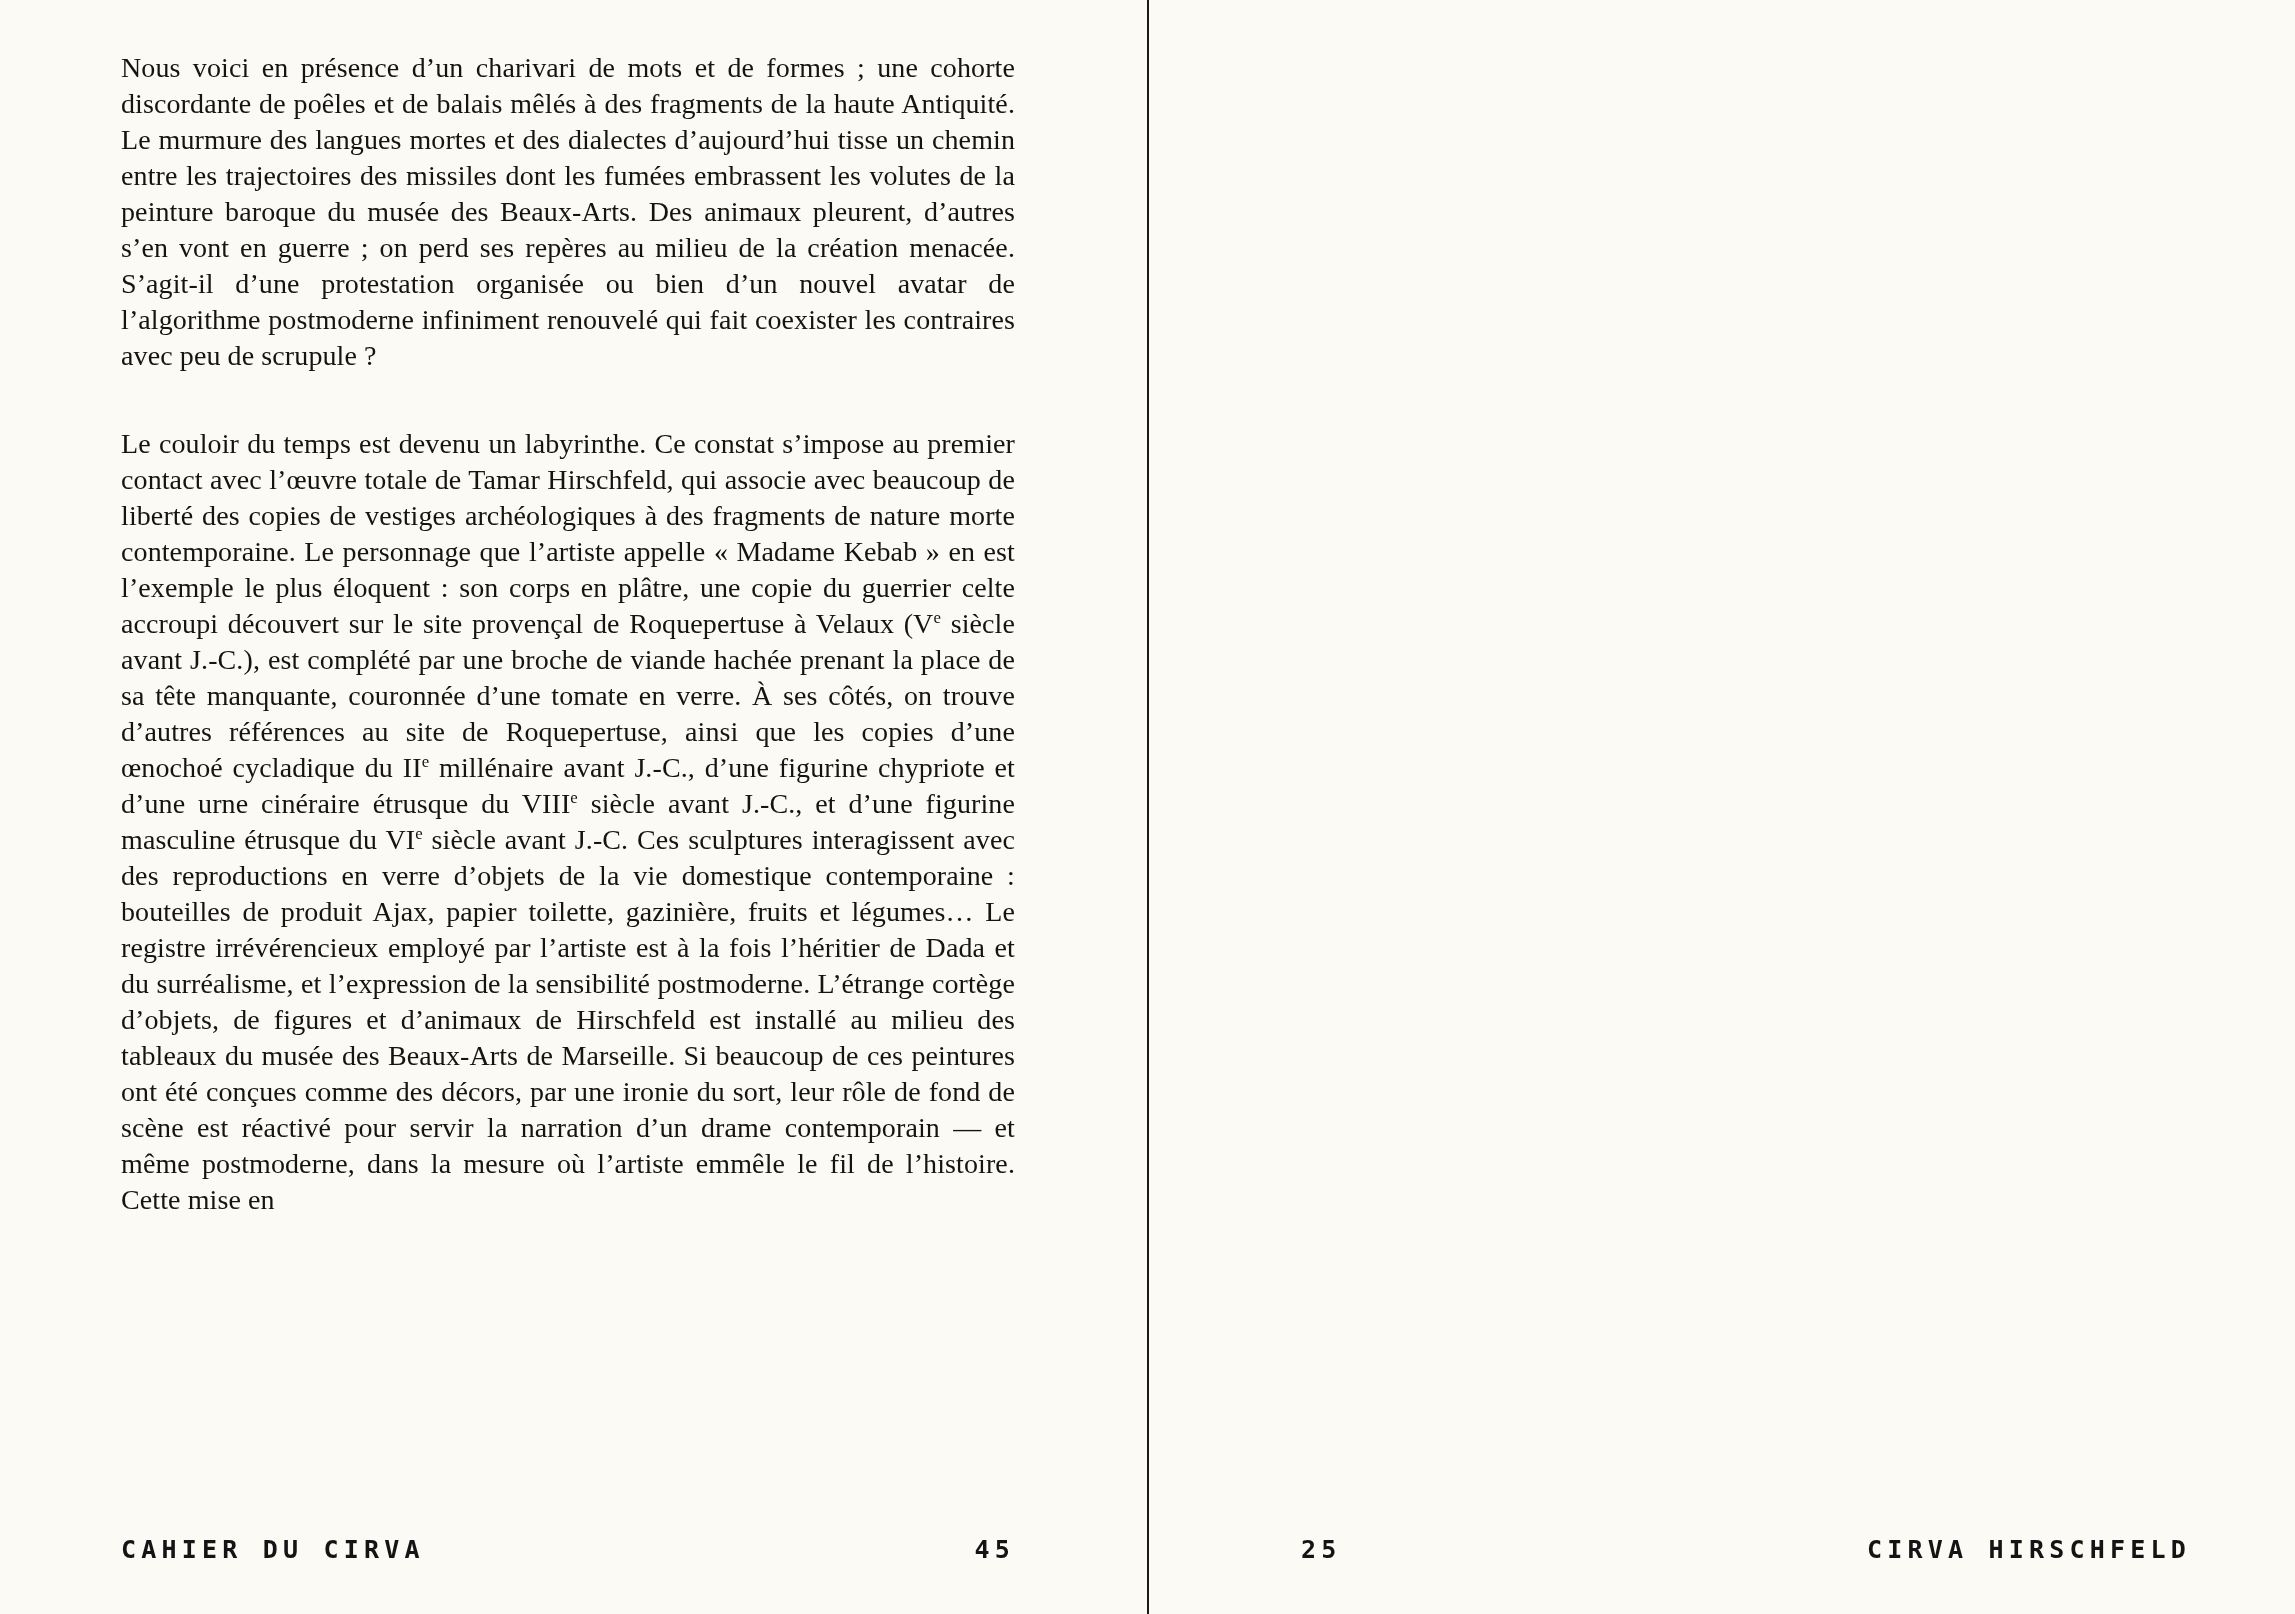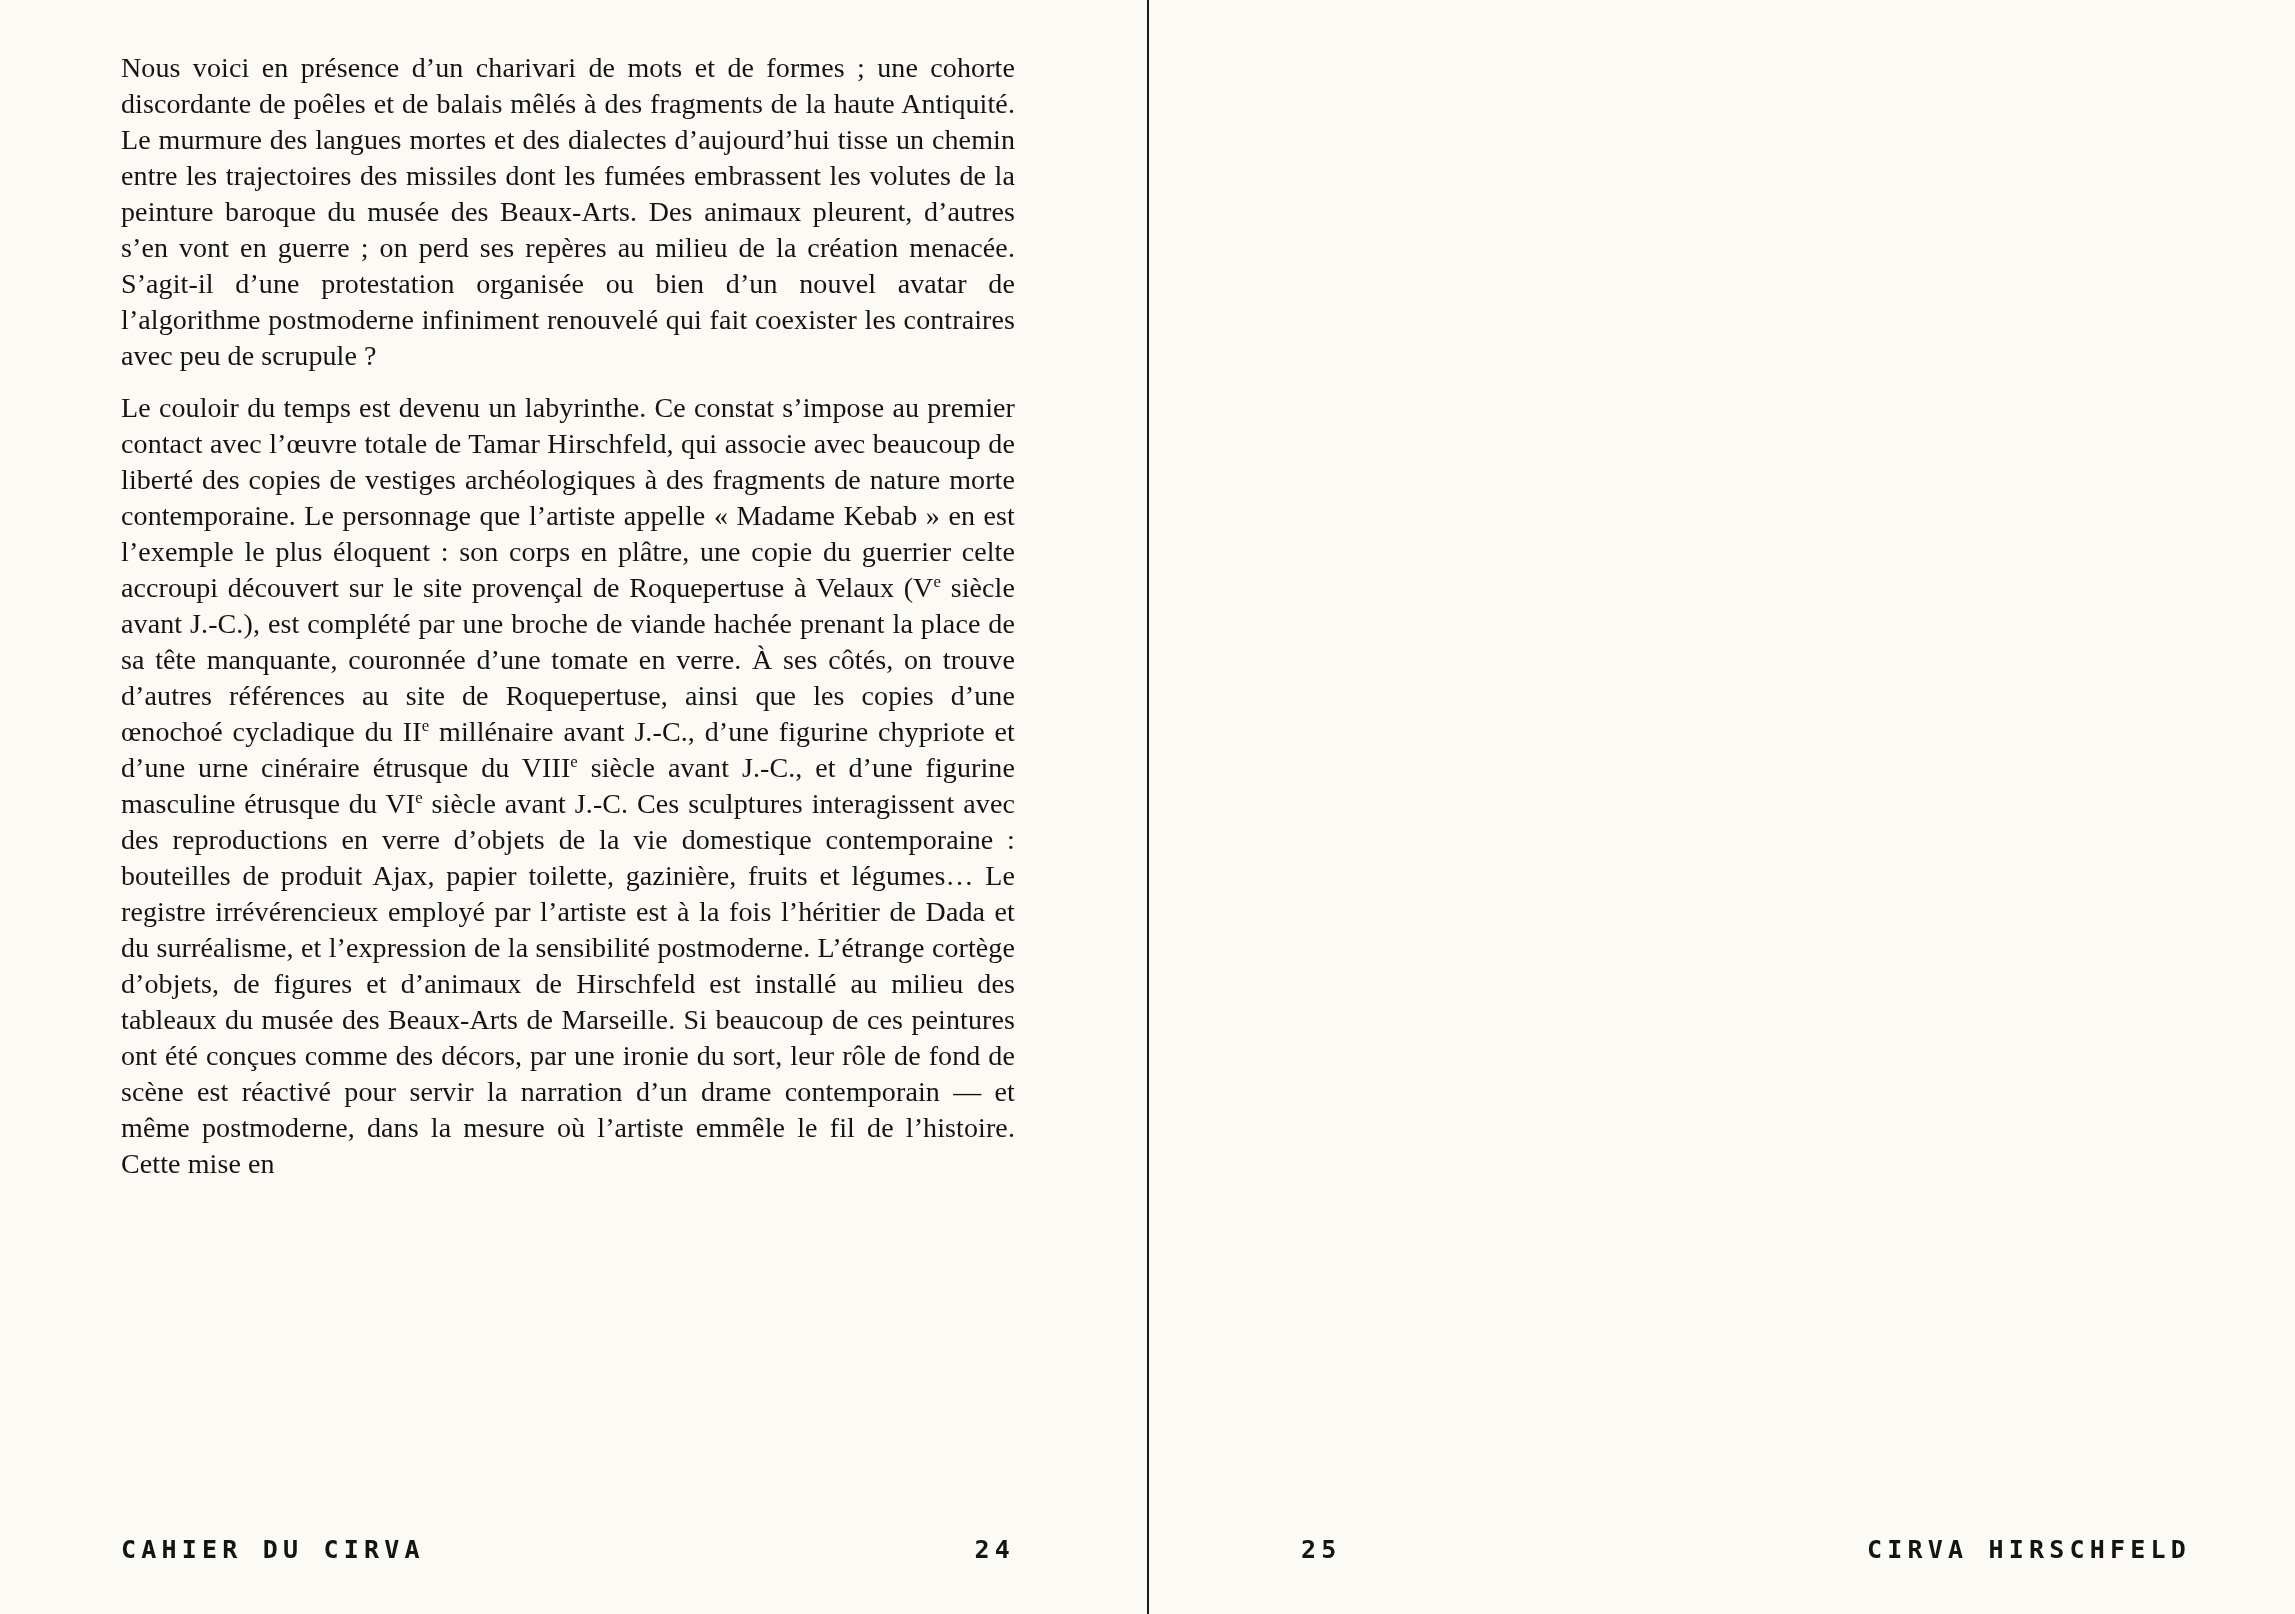--- a/index.html
+++ b/index.html
@@ -46,21 +46,21 @@
     letter-spacing: 0.1px;
   }
   .page-left .text-block {
     left: 121px;
     width: 894px;
   }
   .text-block p {
     margin: 0;
   }
   .text-block p.gap-before {
-    margin-top: 16px;
+    margin-top: 52px;
   }
   .text-block sup {
     font-size: 0.6em;
     line-height: 0;
     vertical-align: super;
   }
   .running-footer {
     position: absolute;
     bottom: 50px;
     display: flex;
@@ -87,21 +87,21 @@
   </section>
 
   <div class="divider"></div>
 
   <section class="page page-right">
     
   </section>
 
   <footer class="running-footer page-left-footer" style="position:absolute; left:121px; width:894px;">
     <span>CAHIER DU CIRVA</span>
-    <span>24</span>
+    <span>45</span>
   </footer>
 
   <footer class="running-footer page-right-footer" style="position:absolute; left:1301px; width:890px;gap:18px;">
     <span>25</span>
     <span>CIRVA HIRSCHFELD</span>
   </footer>
 
 </div>
 
 

